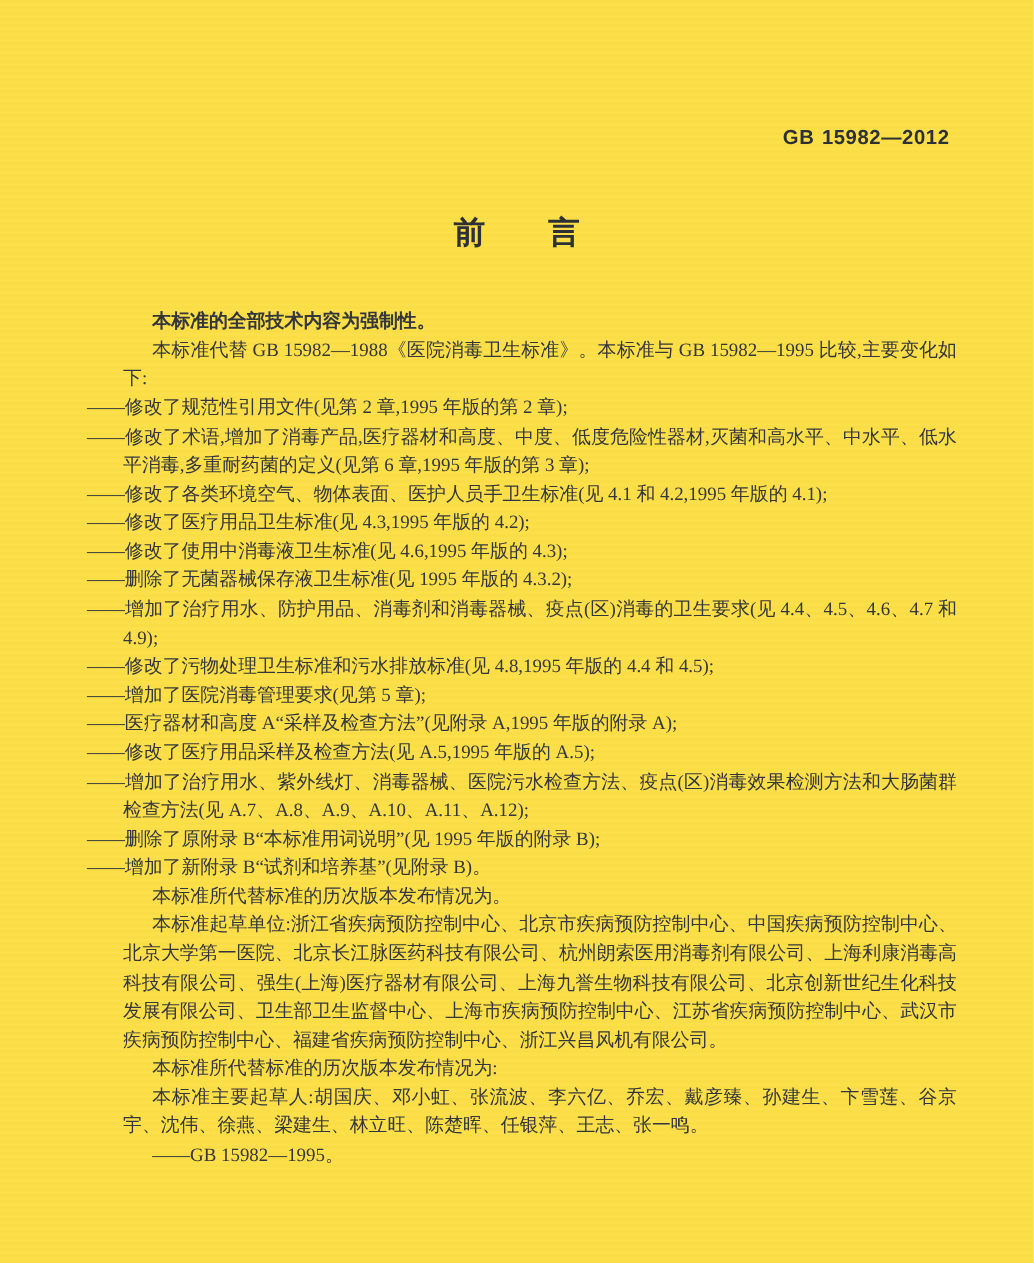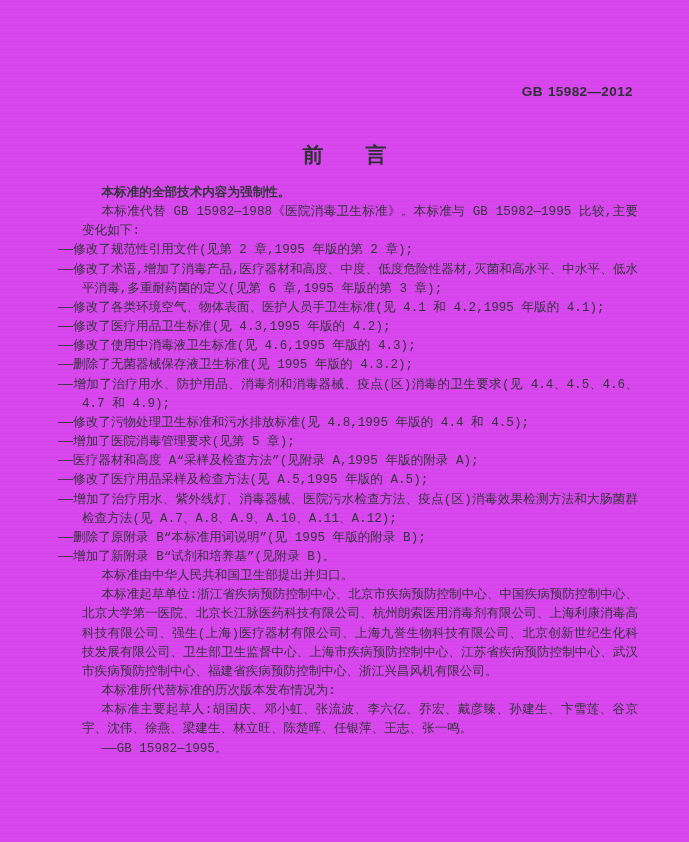--- a/index.html
+++ b/index.html
@@ -5,21 +5,21 @@
   html, body {
     margin: 0;
     padding: 0;
     background: #e8e8e6;
   }
   .page {
     position: relative;
     width: 689px;
     height: 842px;
     margin: 0 auto;
-    background: #d946ef;
+    background: #fde047;
     color: #33363a;
     font-family: "Liberation Serif", "DejaVu Serif", serif;
     overflow: hidden;
   }
   
   .page::before {
     content: "";
     position: absolute;
     inset: 0;
     background:
@@ -47,27 +47,26 @@
     left: 0;
     width: 100%;
     margin: 0;
     text-align: center;
     font-size: 21px;
     font-weight: 700;
     color: #2e3134;
   }
   .content {
     position: absolute;
-    top: 184px;
+    top: 205px;
     left: 82px;
     width: 556px;
     font-size: 12.6px;
     line-height: 19.15px;
     text-align: justify;
-    font-family: Liberation Mono, monospace;
   }
   .content p {
     margin: 0;
     padding: 0;
   }
   .p-indent { text-indent: 1.55em; }
   .p-bold   { font-weight: 700; }
   .change-item {
     padding-left: 40px;
     text-indent: -24px;
@@ -116,21 +115,21 @@
 
         <p class="change-item">——修改了医疗用品采样及检查方法(见 A.5,1995 年版的 A.5);</p>
 
         <p class="change-item">——增加了治疗用水、紫外线灯、消毒器械、医院污水检查方法、疫点(区)消毒效果检测方法和大肠菌群检查方法(见 A.7、A.8、A.9、A.10、A.11、A.12);</p>
 
         <p class="change-item">——删除了原附录 B“本标准用词说明”(见 1995 年版的附录 B);</p>
 
         <p class="change-item">——增加了新附录 B“试剂和培养基”(见附录 B)。</p>
       </div>
 
-    <p class="p-indent">本标准由中华人民共和国卫生部提出并归口。</p>
+    <p class="p-indent">本标准所代替标准的历次版本发布情况为。</p>
 
     <p class="p-indent">本标准起草单位:浙江省疾病预防控制中心、北京市疾病预防控制中心、中国疾病预防控制中心、北京大学第一医院、北京长江脉医药科技有限公司、杭州朗索医用消毒剂有限公司、上海利康消毒高科技有限公司、强生(上海)医疗器材有限公司、上海九誉生物科技有限公司、北京创新世纪生化科技发展有限公司、卫生部卫生监督中心、上海市疾病预防控制中心、江苏省疾病预防控制中心、武汉市疾病预防控制中心、福建省疾病预防控制中心、浙江兴昌风机有限公司。</p>
 
     <p class="p-indent">本标准所代替标准的历次版本发布情况为:</p>
 
     <p class="p-indent">本标准主要起草人:胡国庆、邓小虹、张流波、李六亿、乔宏、戴彦臻、孙建生、卞雪莲、谷京宇、沈伟、徐燕、梁建生、林立旺、陈楚晖、任银萍、王志、张一鸣。</p>
 
     <p class="p-indent">——GB 15982—1995。</p>
 
   </div>

